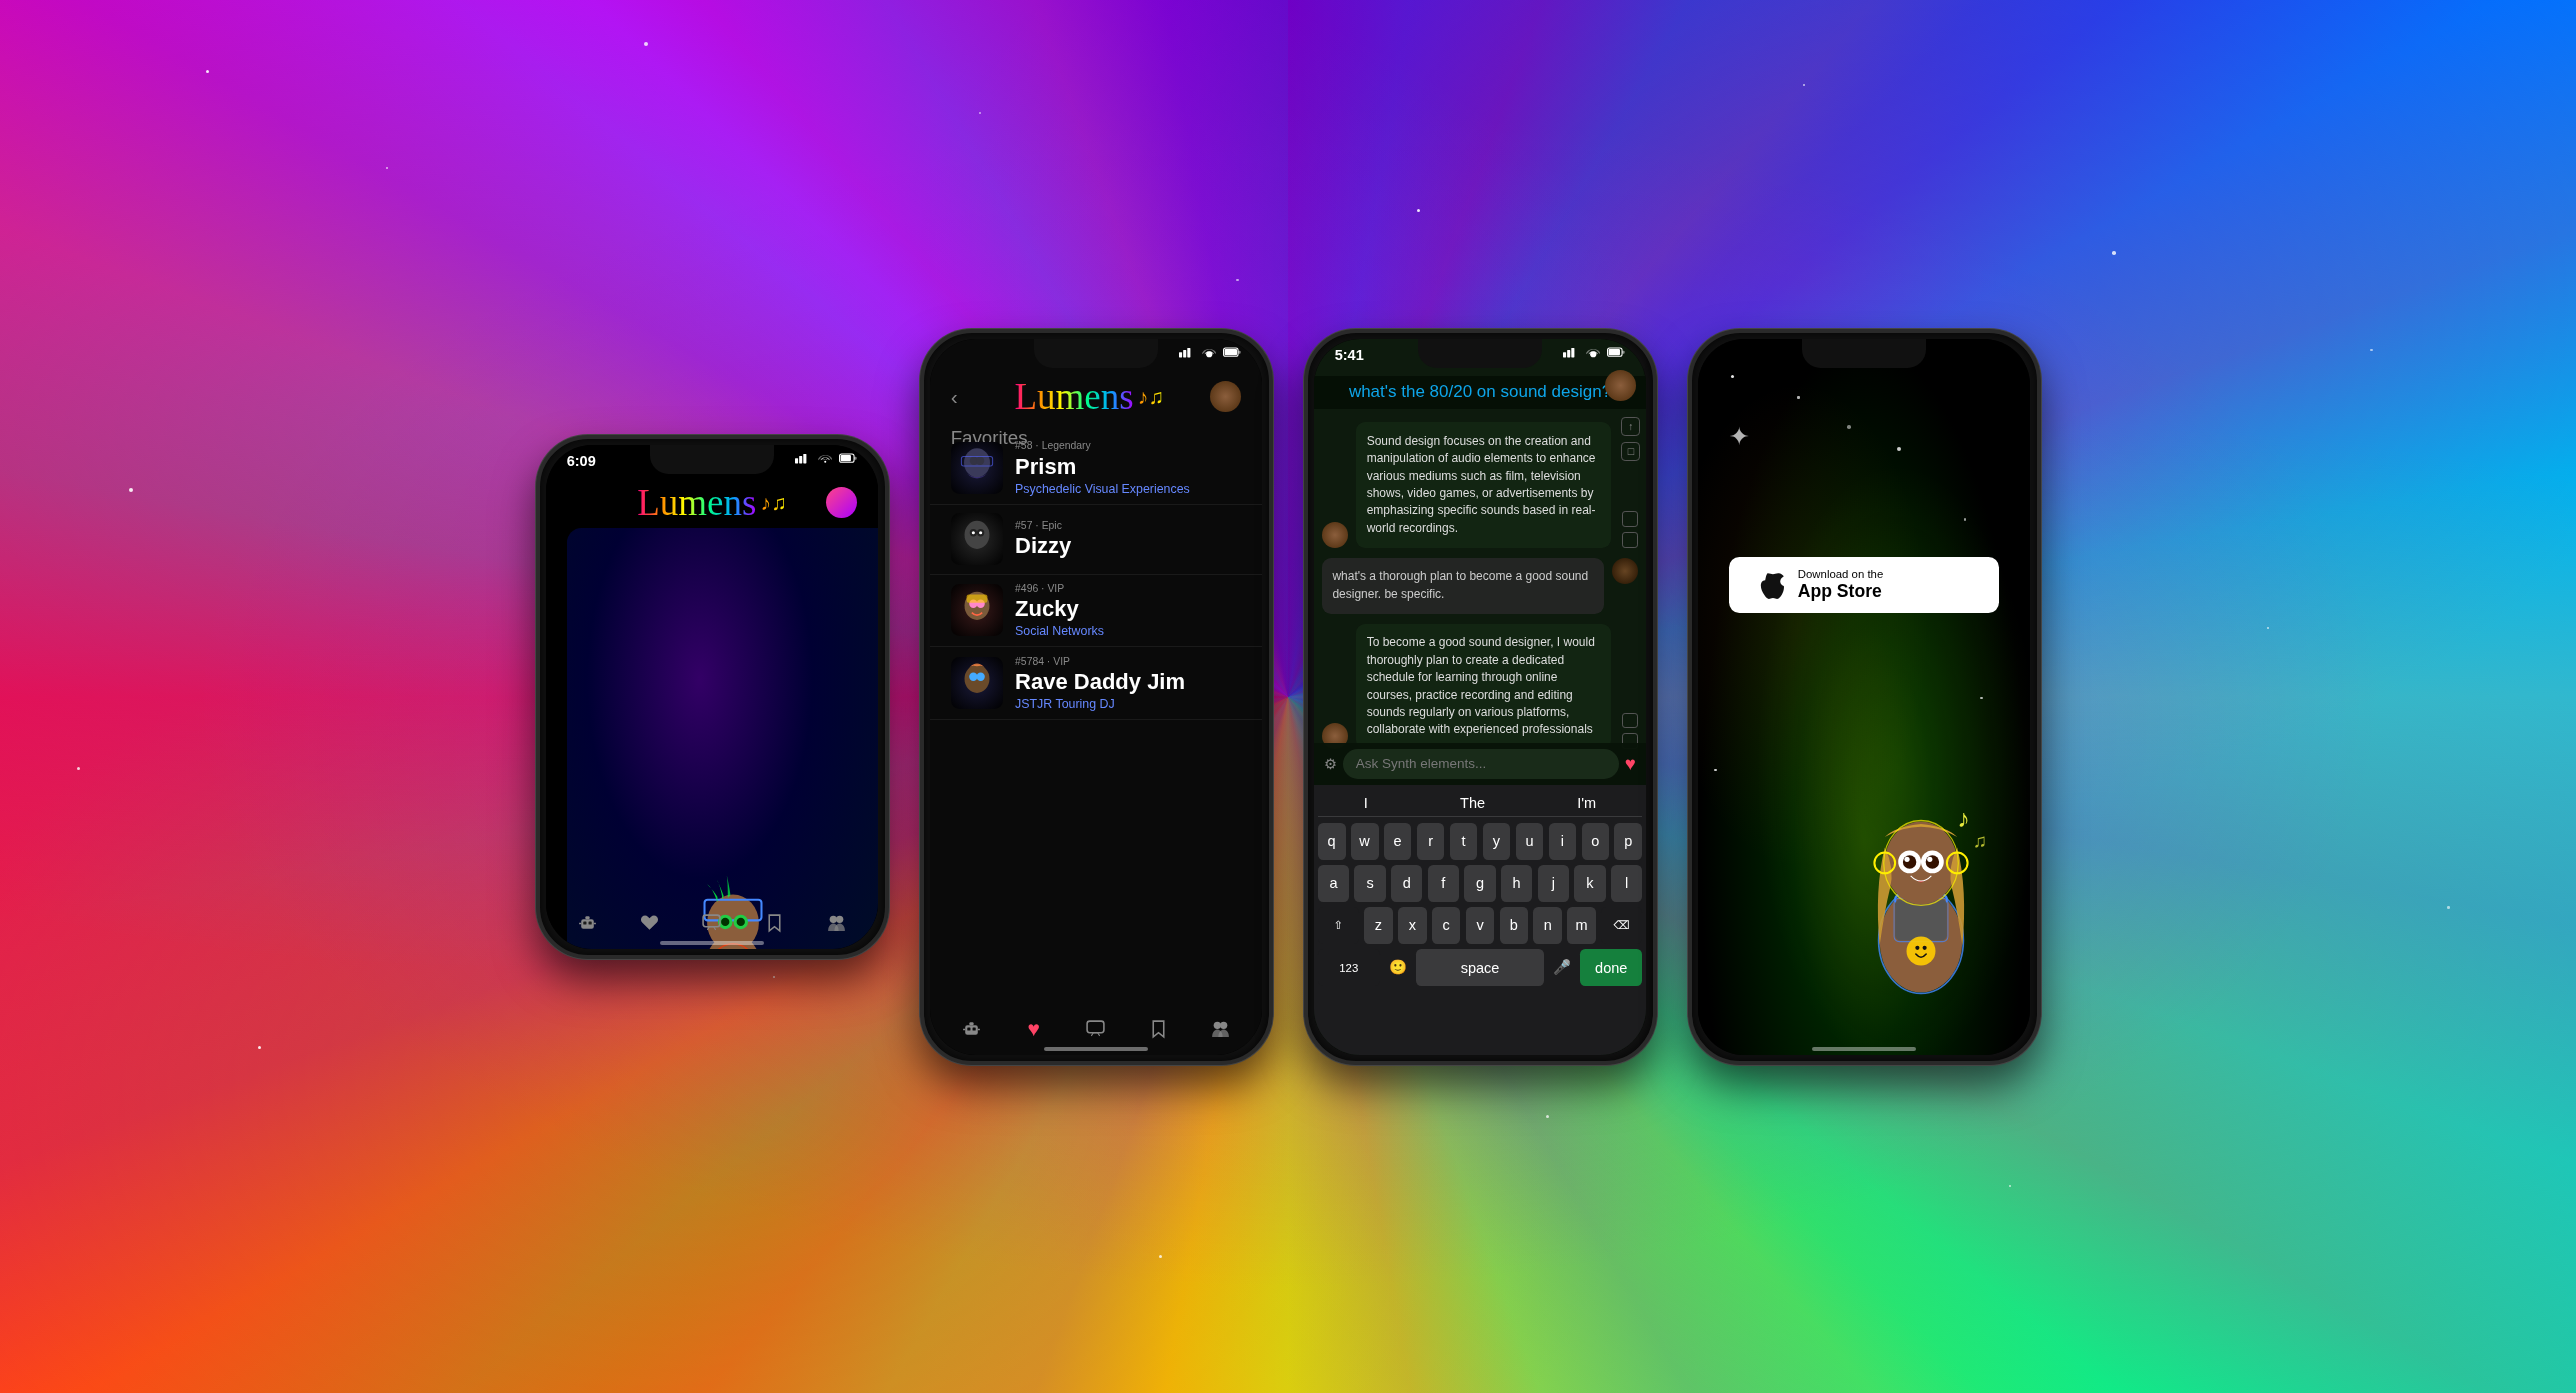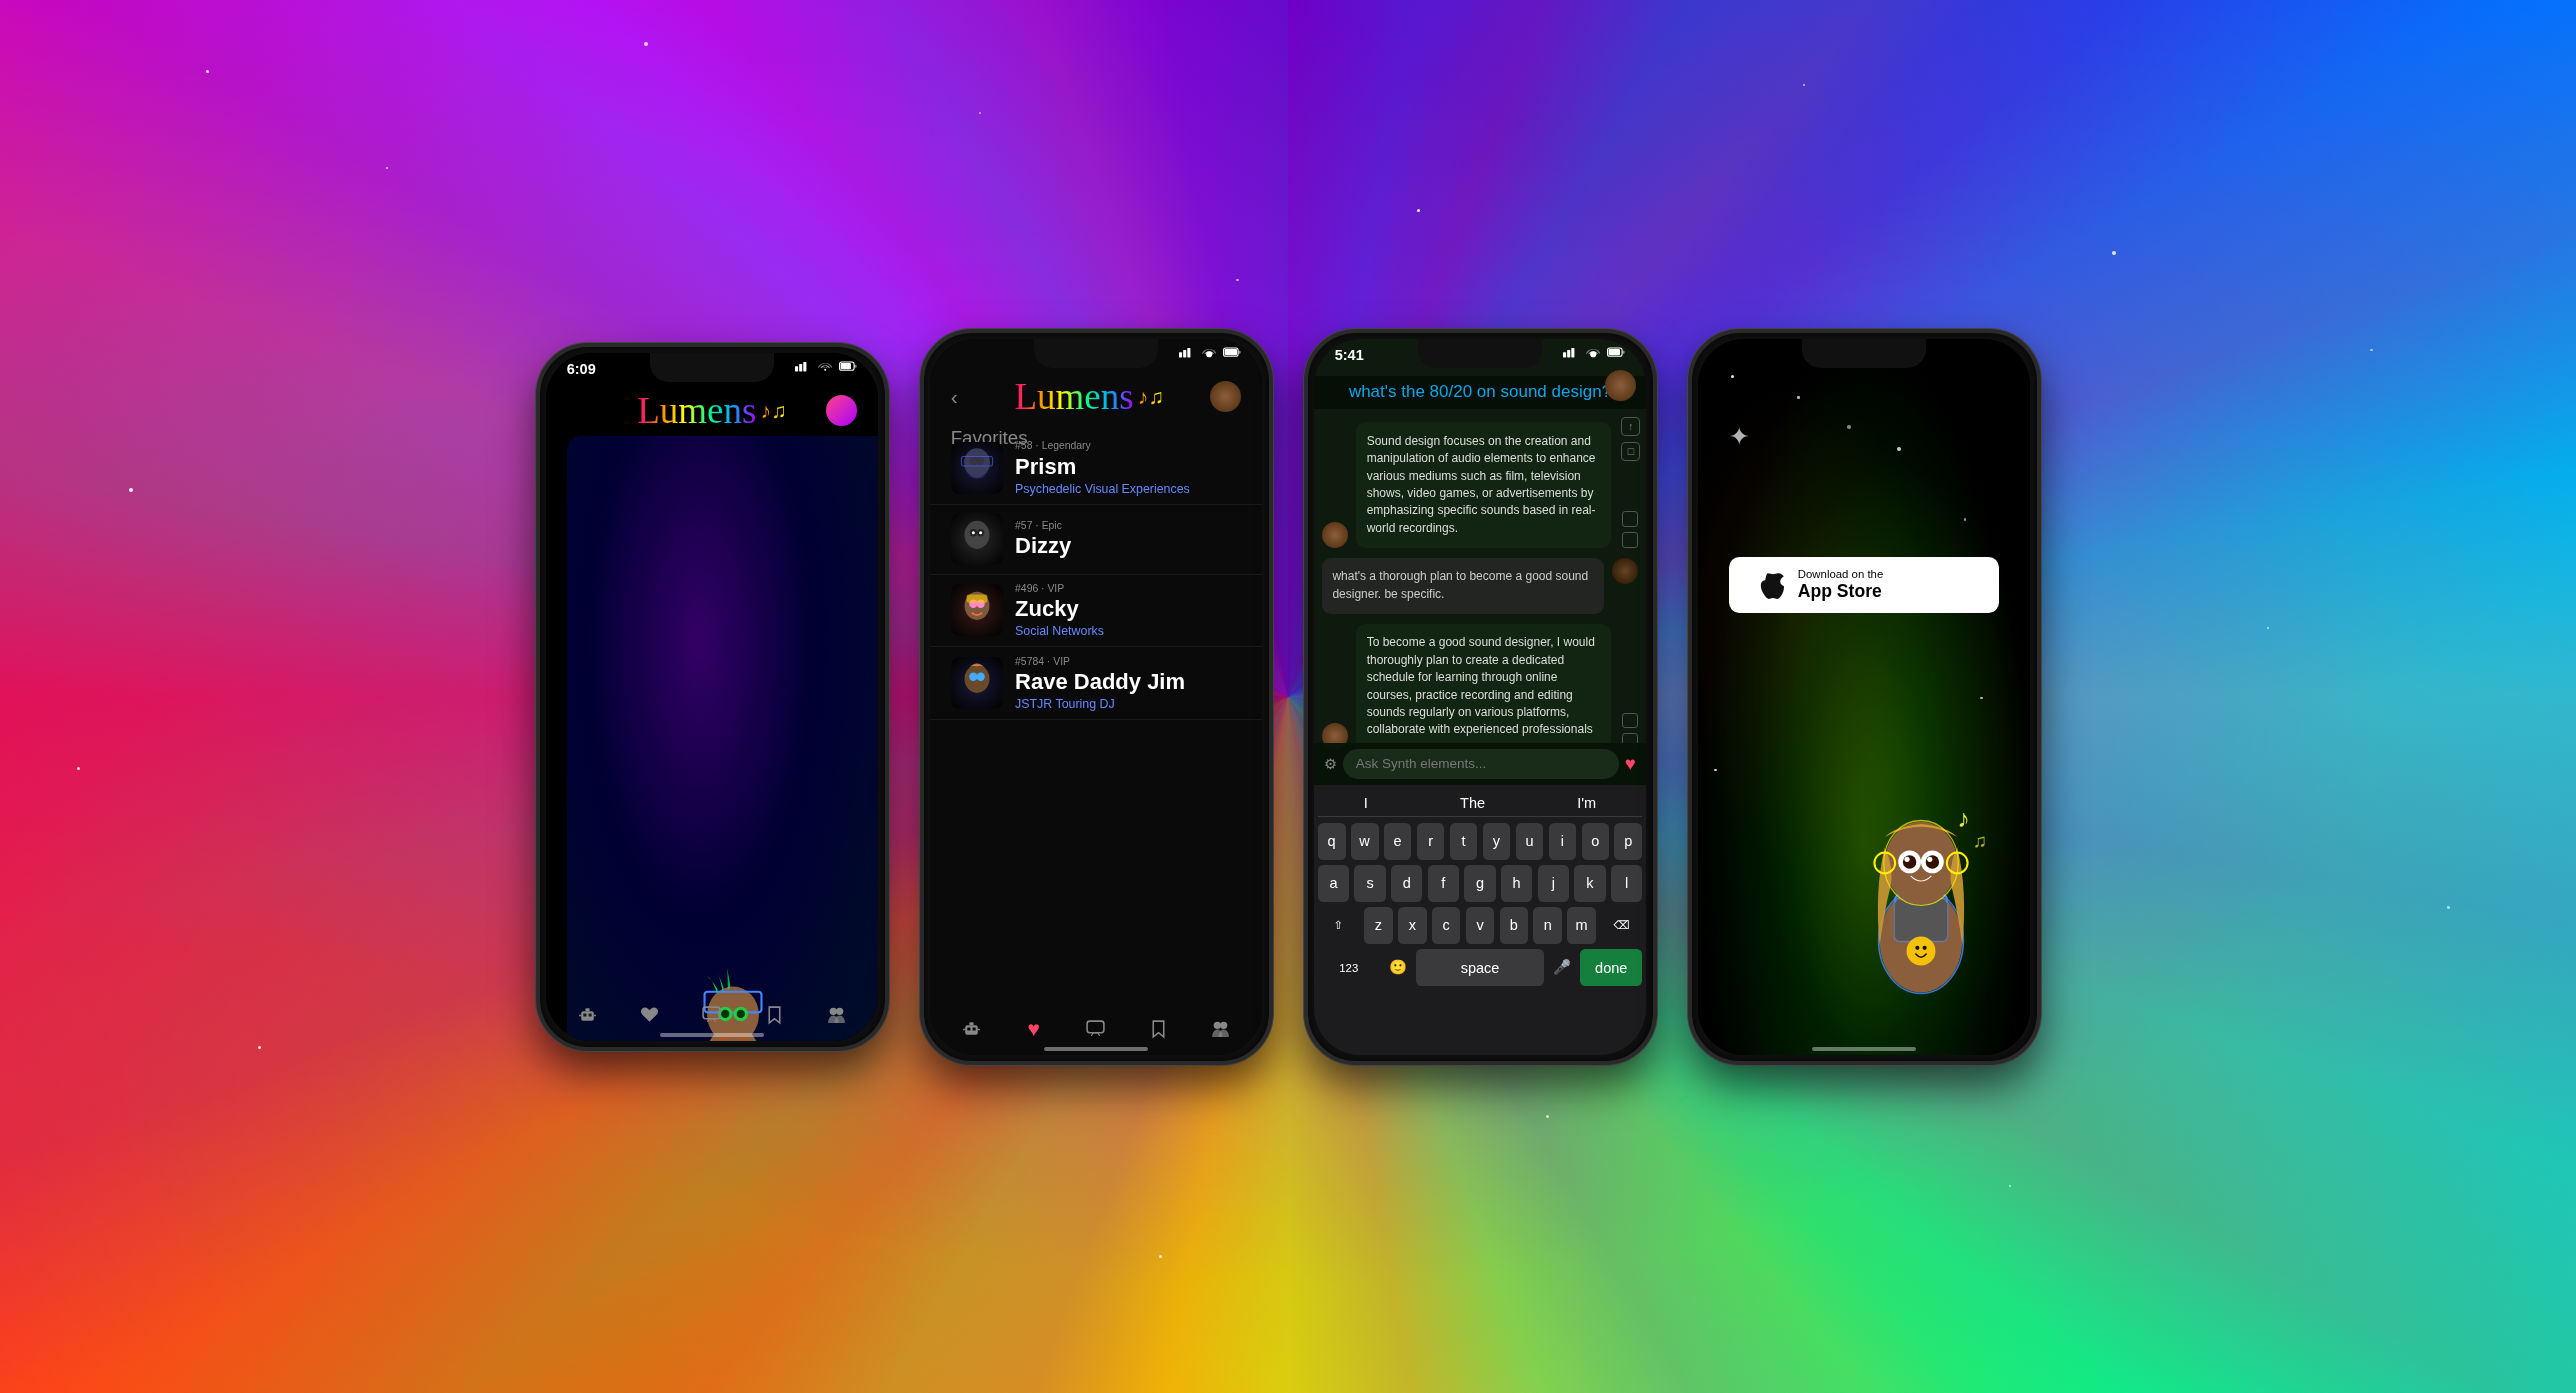--- a/index.html
+++ b/index.html
@@ -70,21 +70,21 @@
       background: #111;
       border: 4.1px solid #2a2a2a;
       box-shadow: 
         0 0 0 1px #444,
         inset 0 0 10.4px rgba(0,0,0,0.8),
         0 21px 41px rgba(0,0,0,0.6);
       overflow: hidden;
       flex-shrink: 0;
     }
 
-    .phone-1 { width: 353px; height: 708px; }
+    .phone-1 { width: 353px; height: 524px; }
     .phone-2 { width: 353px; height: 736px; }
     .phone-3 { width: 353px; height: 736px; }
     .phone-4 { width: 353px; height: 736px; }
 
     .phone-screen {
       position: absolute;
       inset: 6.2px;
       border-radius: 46px;
       overflow: hidden;
       background: #000;

